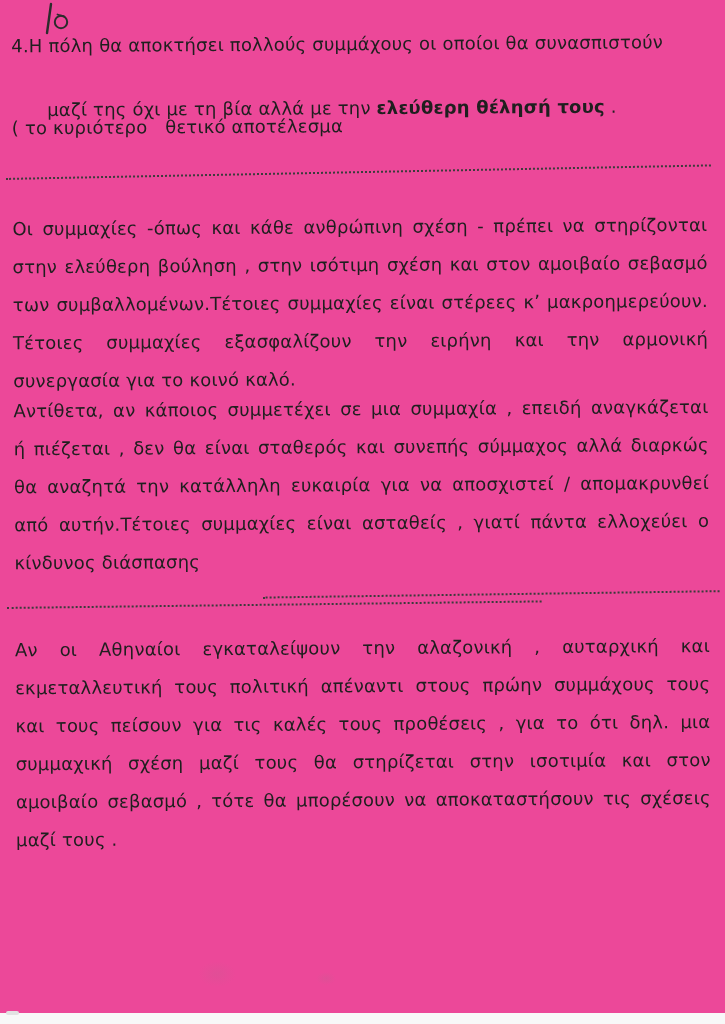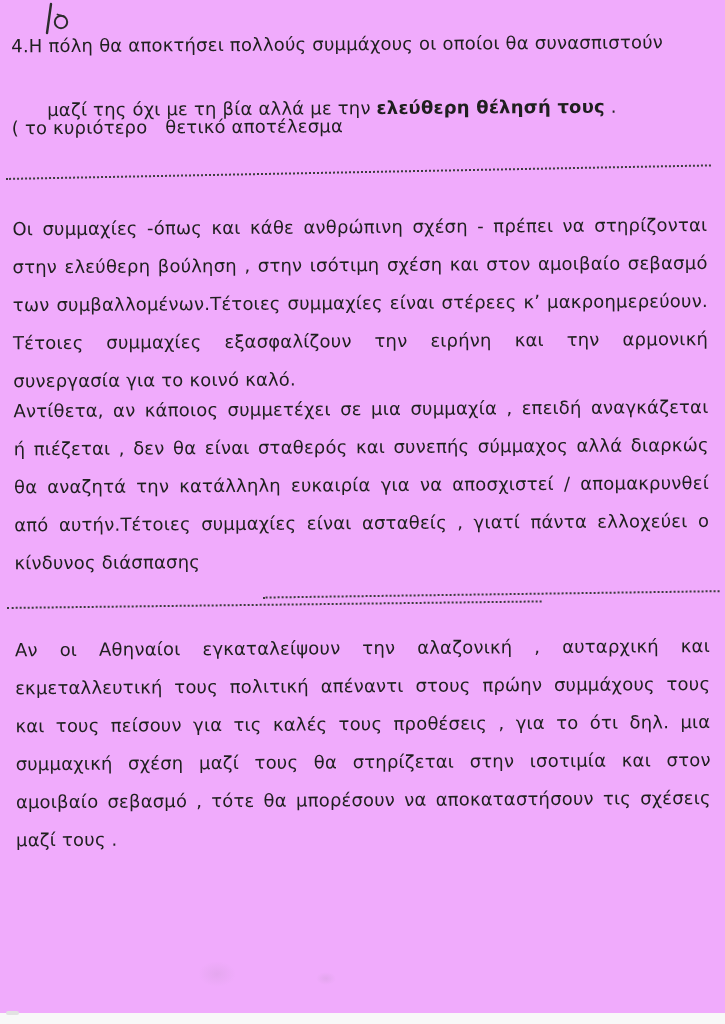--- a/index.html
+++ b/index.html
@@ -4,21 +4,21 @@
 <style>
   html, body { margin: 0; padding: 0; }
   body {
     width: 725px; height: 1024px;
     background: #ffffff;
     overflow: hidden; position: relative;
     font-family: "DejaVu Sans", sans-serif;
   }
   .sheet {
     position: absolute; inset: 0;
-    background: #f0abfc; color: #1f1f1f;
+    background: #ec4899; color: #1f1f1f;
   }
   .tilt {
     position: absolute; inset: 0;
     transform: rotate(-0.35deg);
     transform-origin: 60px 500px;
   }
   .grade {
     position: absolute; left: 40px; top: 2px;
     width: 34px; height: 34px;
   }

